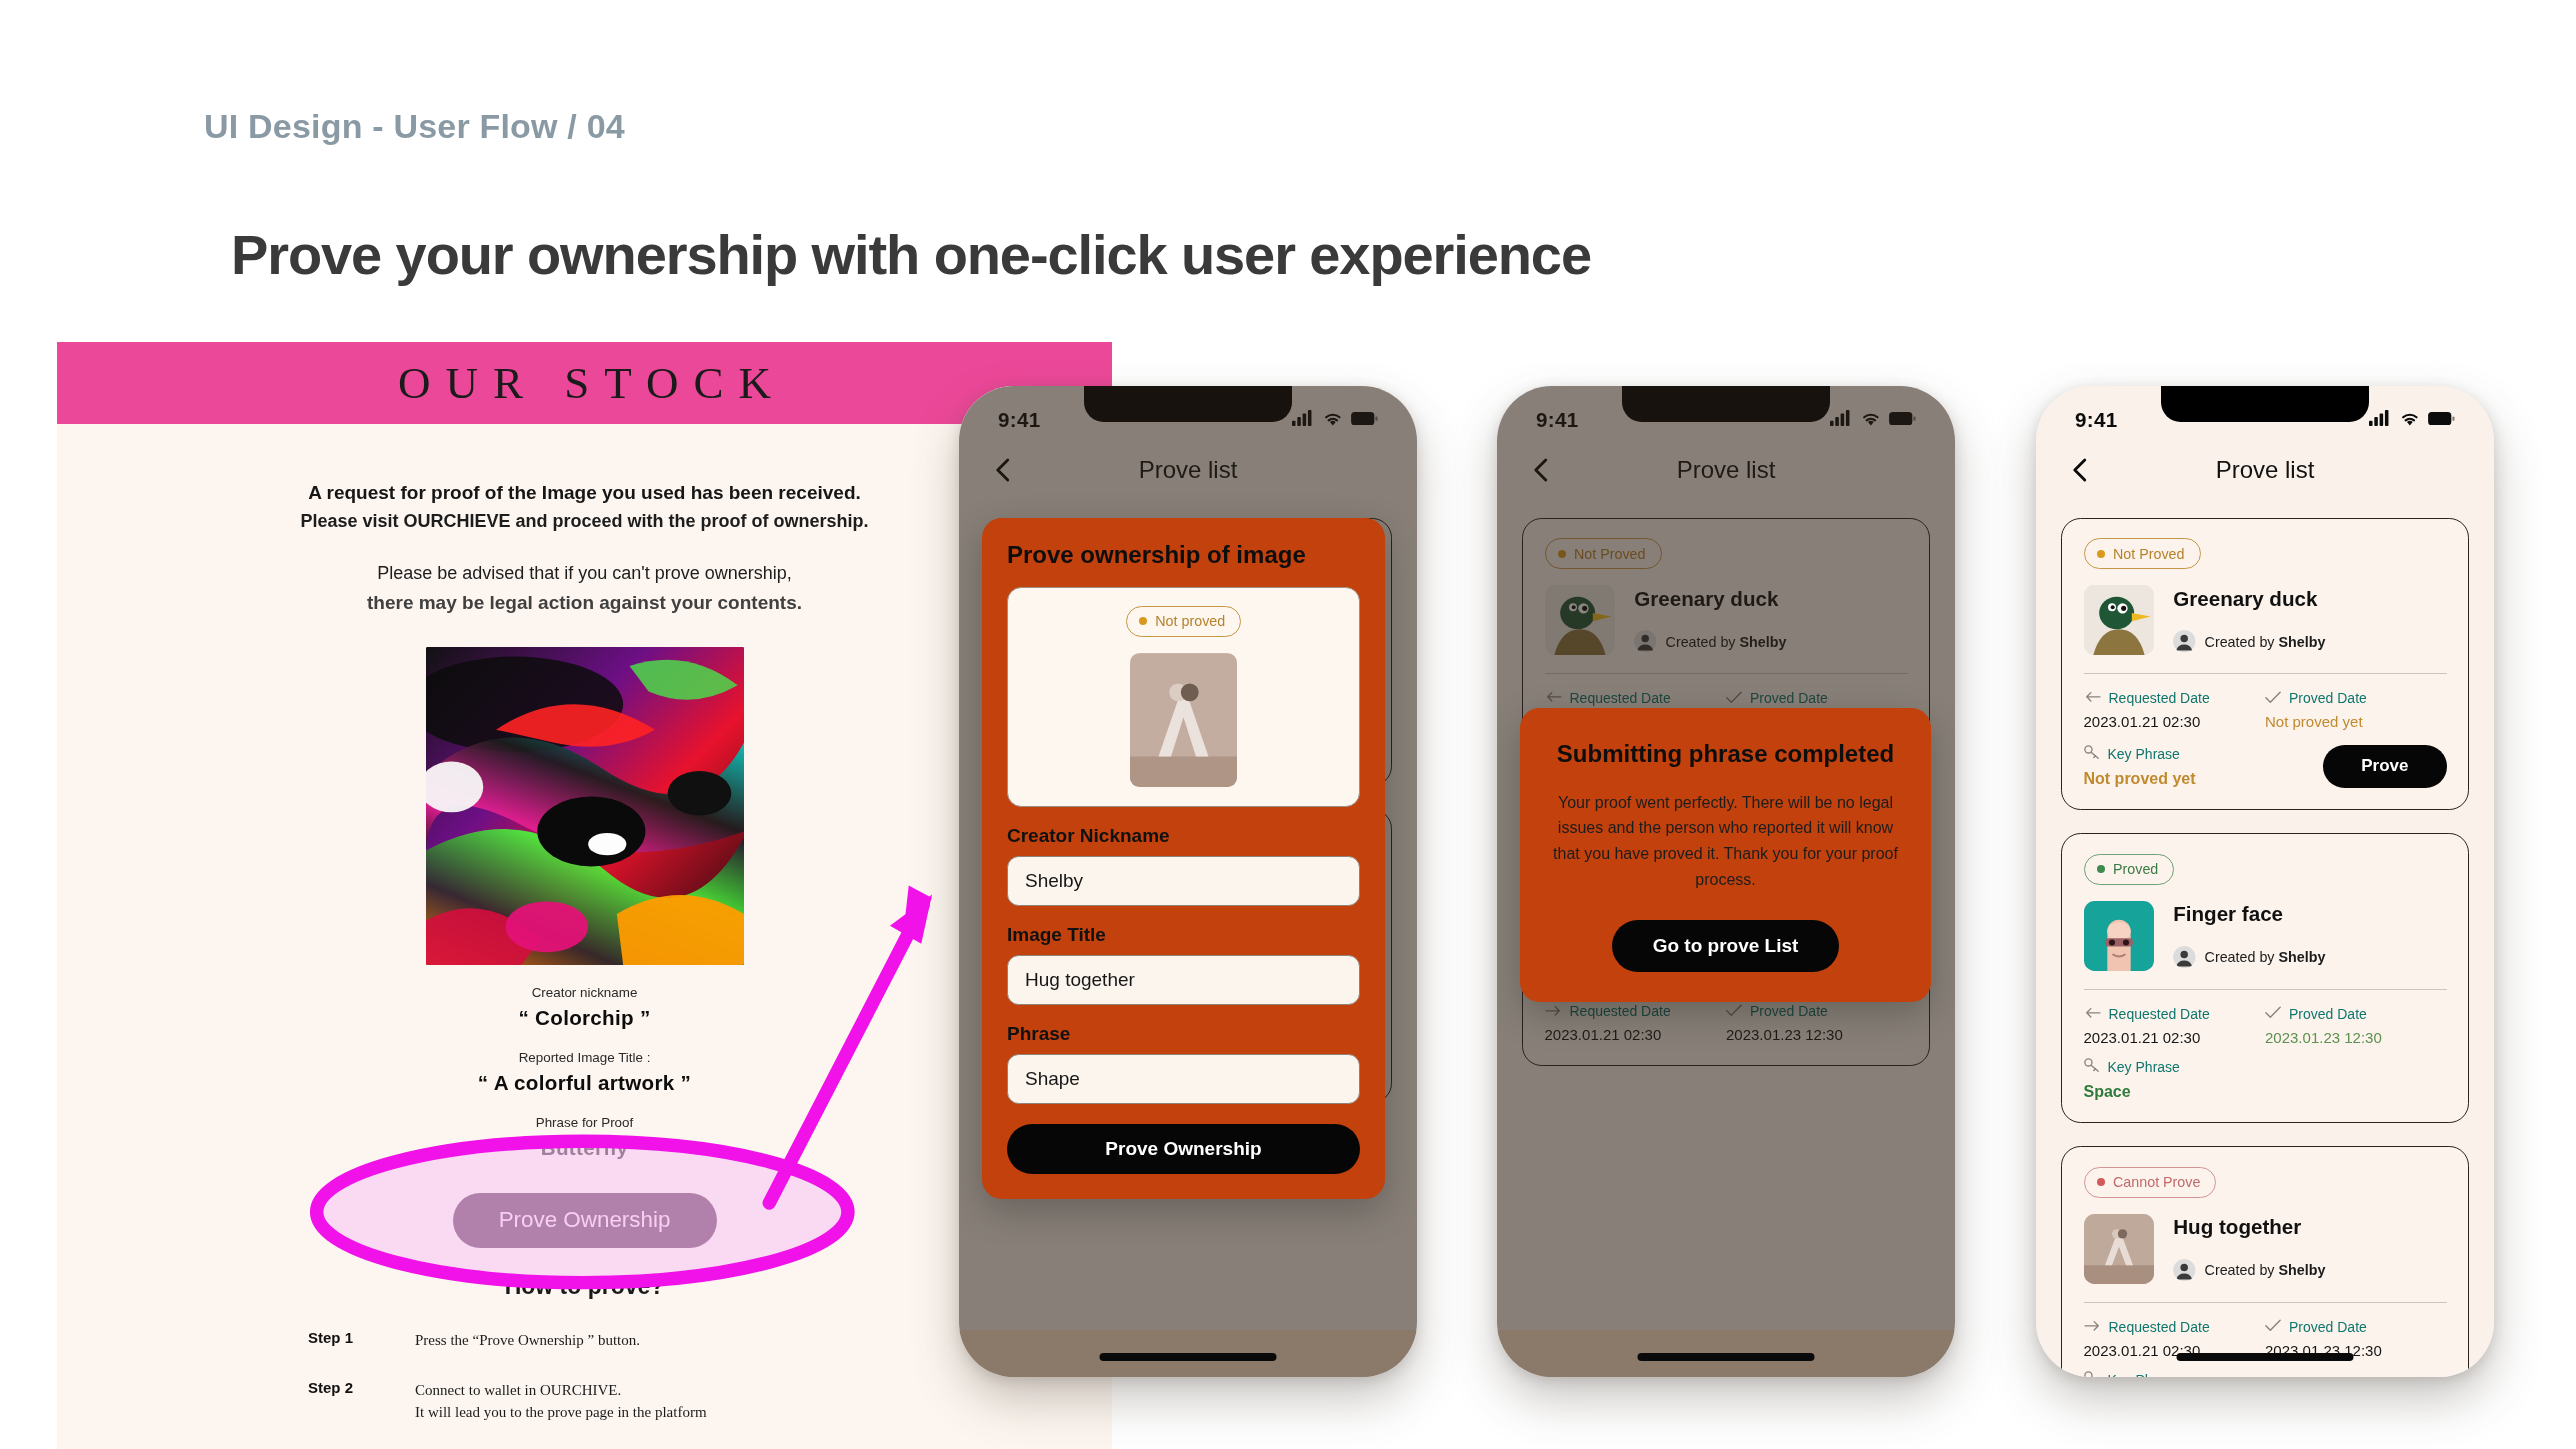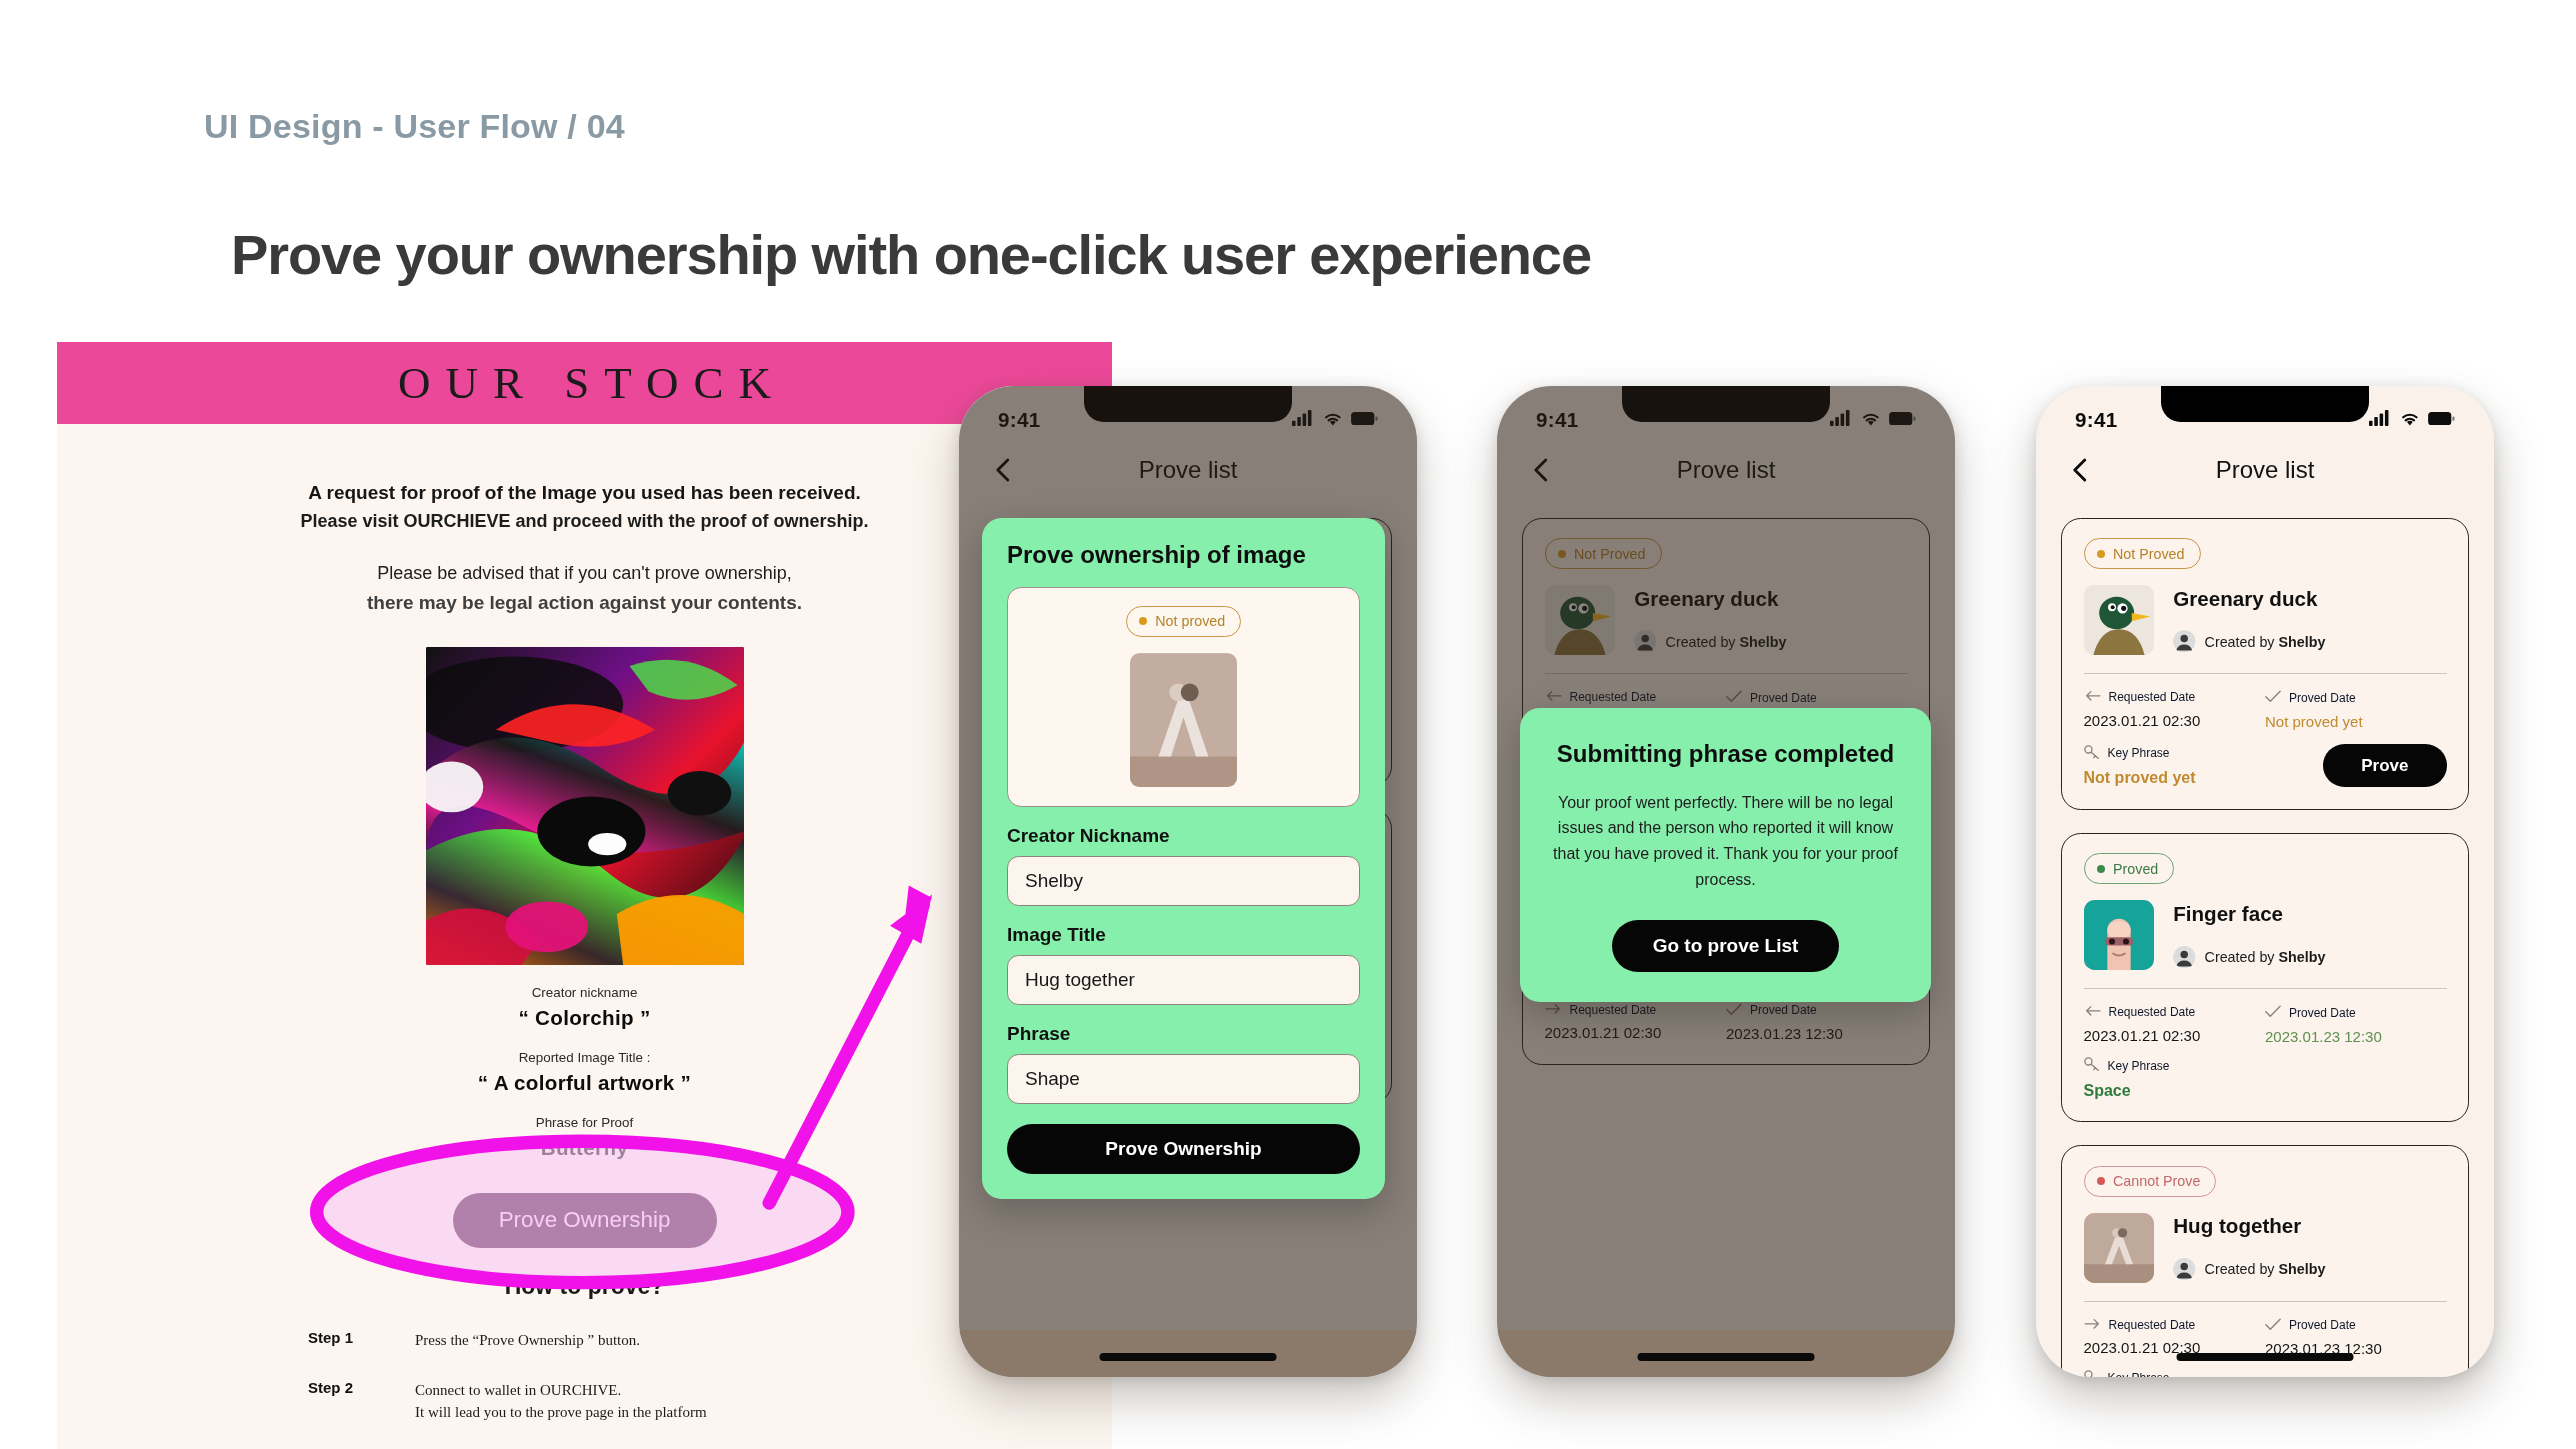--- a/index.html
+++ b/index.html
@@ -147,38 +147,38 @@
   .card-title { font-size: 20.6px; font-weight: 700; color: #111; }
   .creator-row { display: flex; align-items: center; gap: 9px; margin-top: 19.7px; }
   .avatar { width: 22.4px; height: 22.4px; border-radius: 50%; overflow: hidden; flex: 0 0 22.4px; }
   .avatar svg { display: block; width: 100%; height: 100%; }
   .creator-text { font-size: 14.3px; color: #1b1b1b; }
   .creator-text b { font-weight: 700; }
 
   .card-divider { height: 1.1px; background: #cfc4ba; margin: 18px 0 16px; }
   .card-grid { display: flex; }
   .card-col { flex: 1; }
-  .col-head { display: flex; align-items: center; gap: 8px; font-size: 12px; color: #0f172a; }
+  .col-head { display: flex; align-items: center; gap: 8px; font-size: 14px; color: #0f766e; }
   .col-val { font-size: 15px; color: #151515; margin-top: 7.2px; font-weight: 500; }
   .col-val.amber { color: #C08A2E; }
   .col-val.green { color: #5E8F4E; }
   .col-val.amber-b { color: #C08A2E; font-weight: 700; font-size: 16px; }
   .col-val.green-b { color: #2F7A3C; font-weight: 700; font-size: 16px; }
   .keyrow { display: flex; align-items: flex-end; justify-content: space-between; margin-top: 14.3px; }
   .btn-prove {
     background: #060606; color: #fff; border: none; cursor: pointer;
     border-radius: 894px; padding: 11.6px 38px;
     font-size: 17px; font-weight: 700;
     font-family: "Liberation Sans", sans-serif;
   }
 
   
   .sheet {
     position: absolute; z-index: 50;
-    background: #86efac; border-radius: 19.7px;
+    background: #c2410c; border-radius: 19.7px;
     box-shadow: 0 12.5px 36px rgba(0,0,0,.22);
   }
   .sheet-title { font-size: 24px; font-weight: 700; color: #0e0e0e; }
   .form-label { font-size: 19px; font-weight: 700; color: #111; margin-top: 18px; }
   .form-input {
     margin-top: 9px; width: 100%; height: 50px;
     border: 1.3px solid #8d8377; border-radius: 11.6px;
     background: #FCF5EE; color: #171717; font-size: 19px;
     padding: 0 17px; outline: none;
     font-family: "Liberation Sans", sans-serif;

